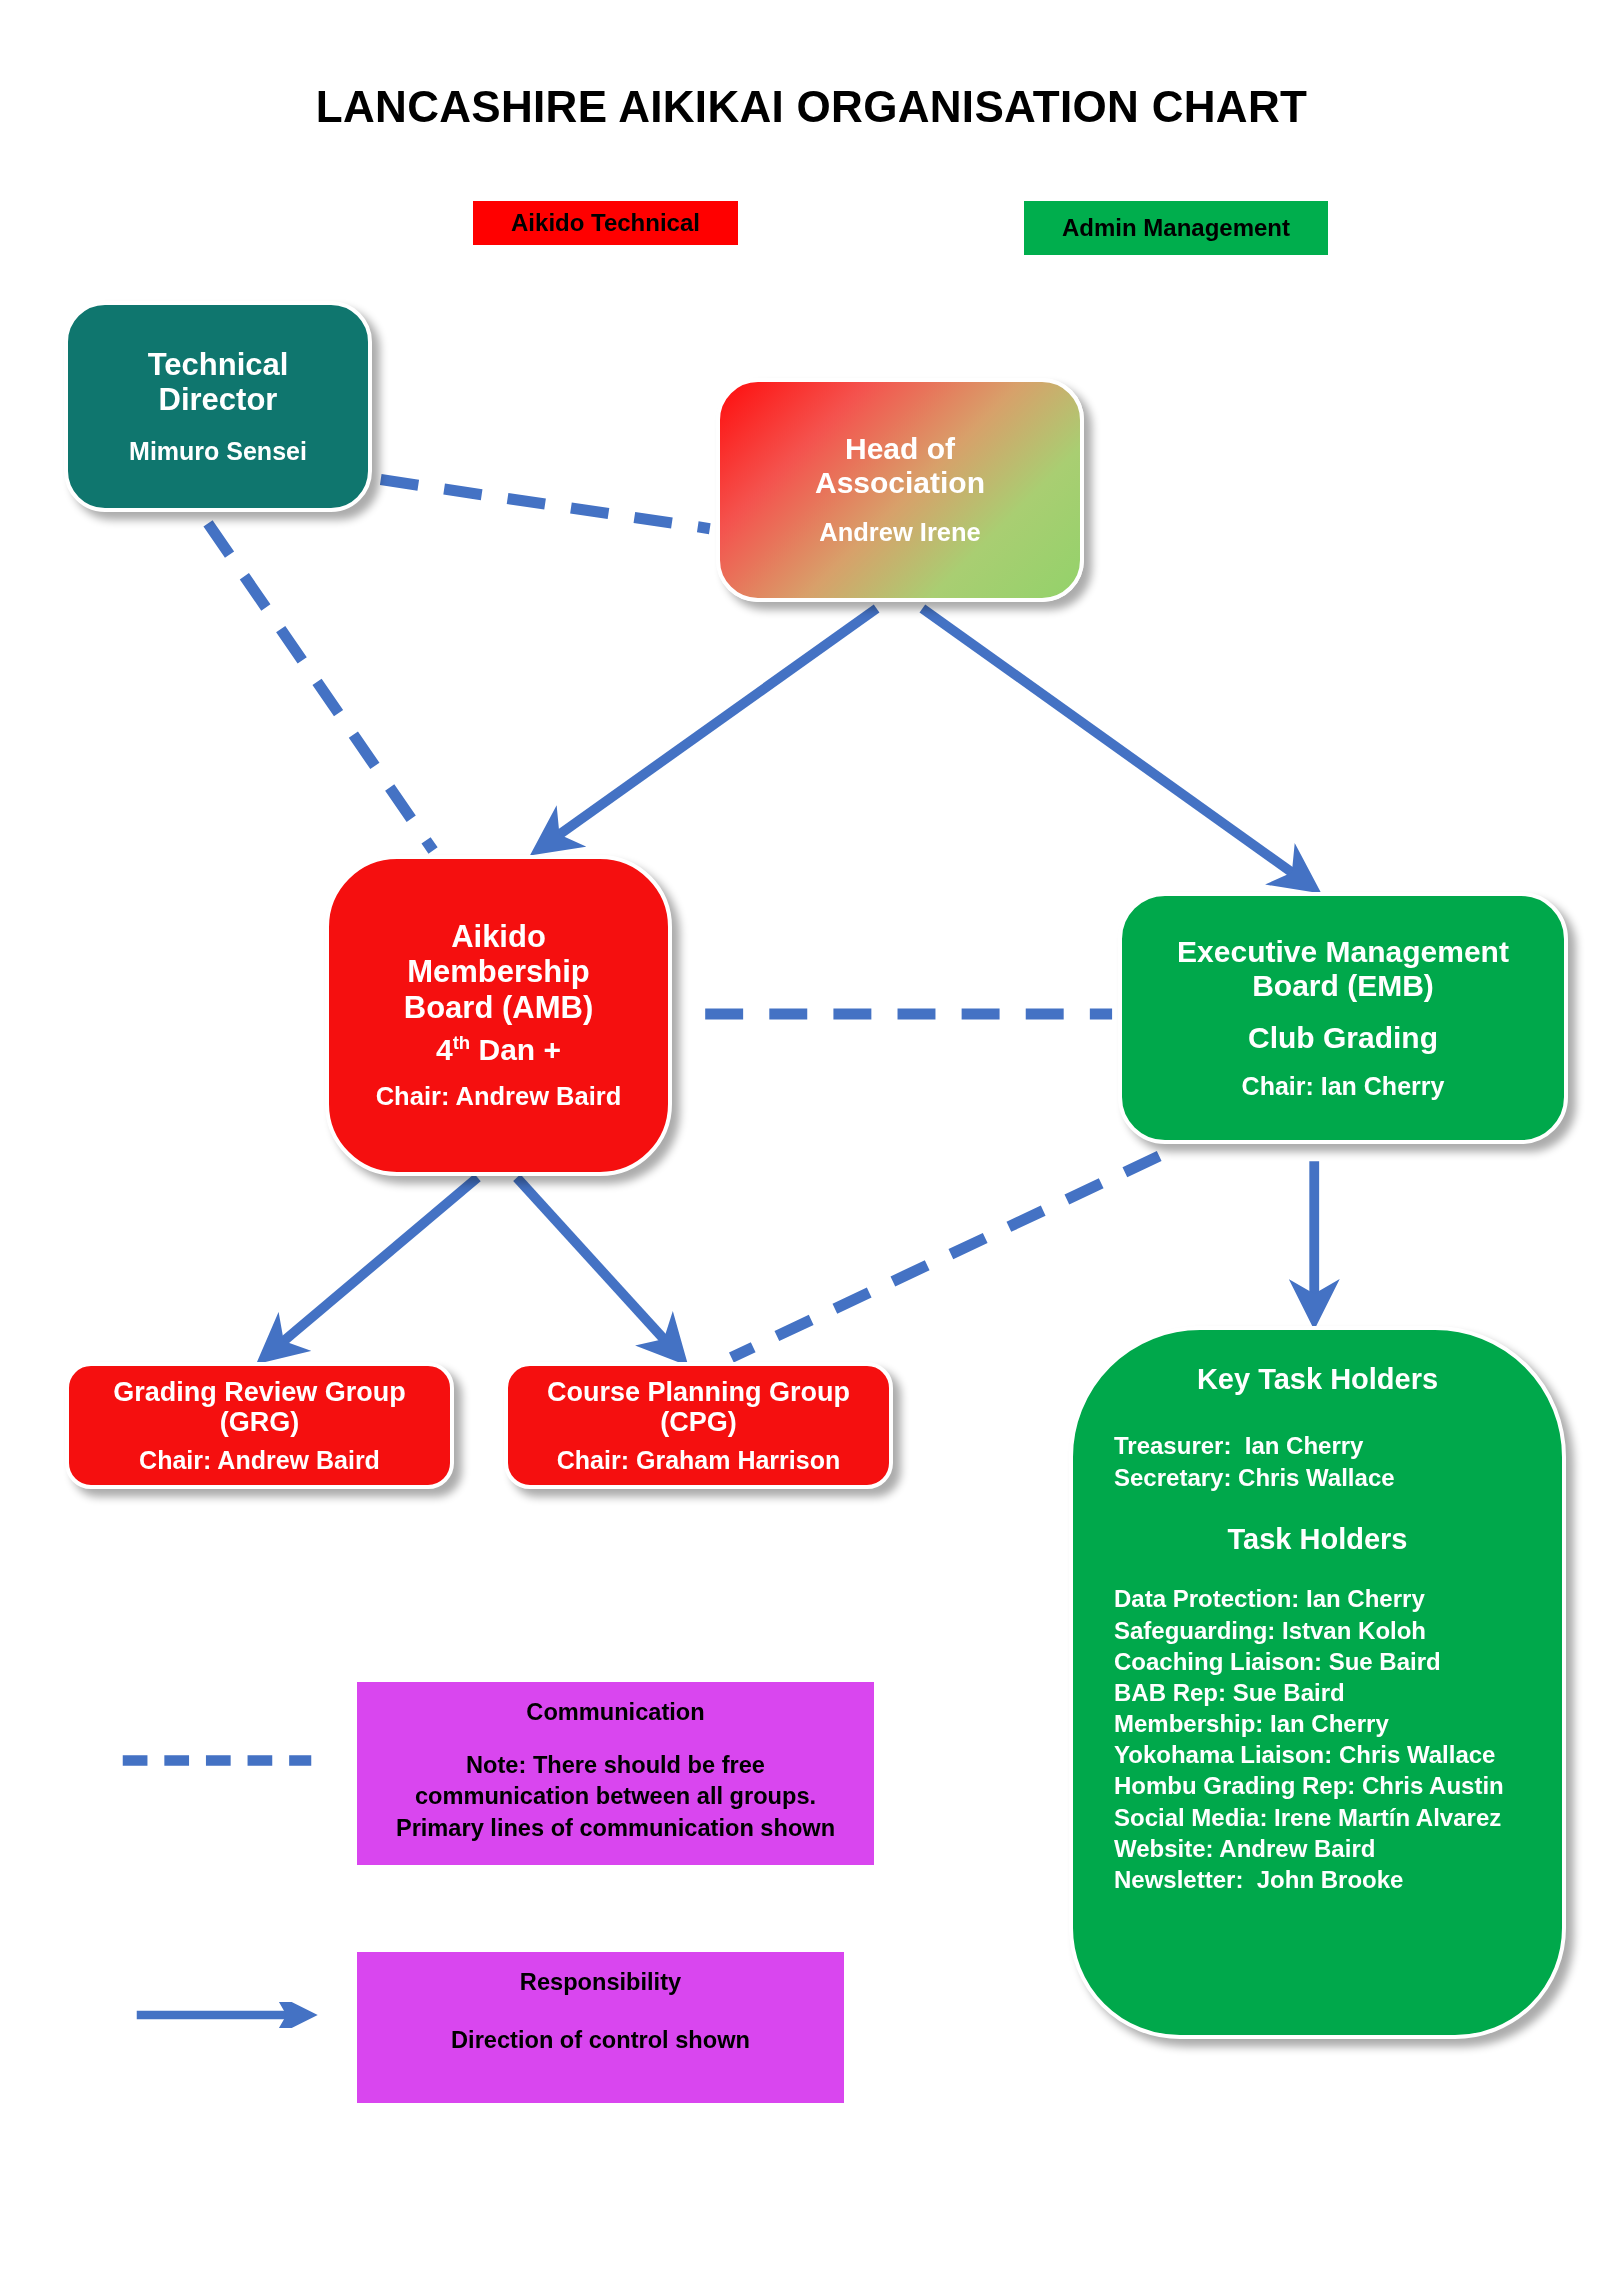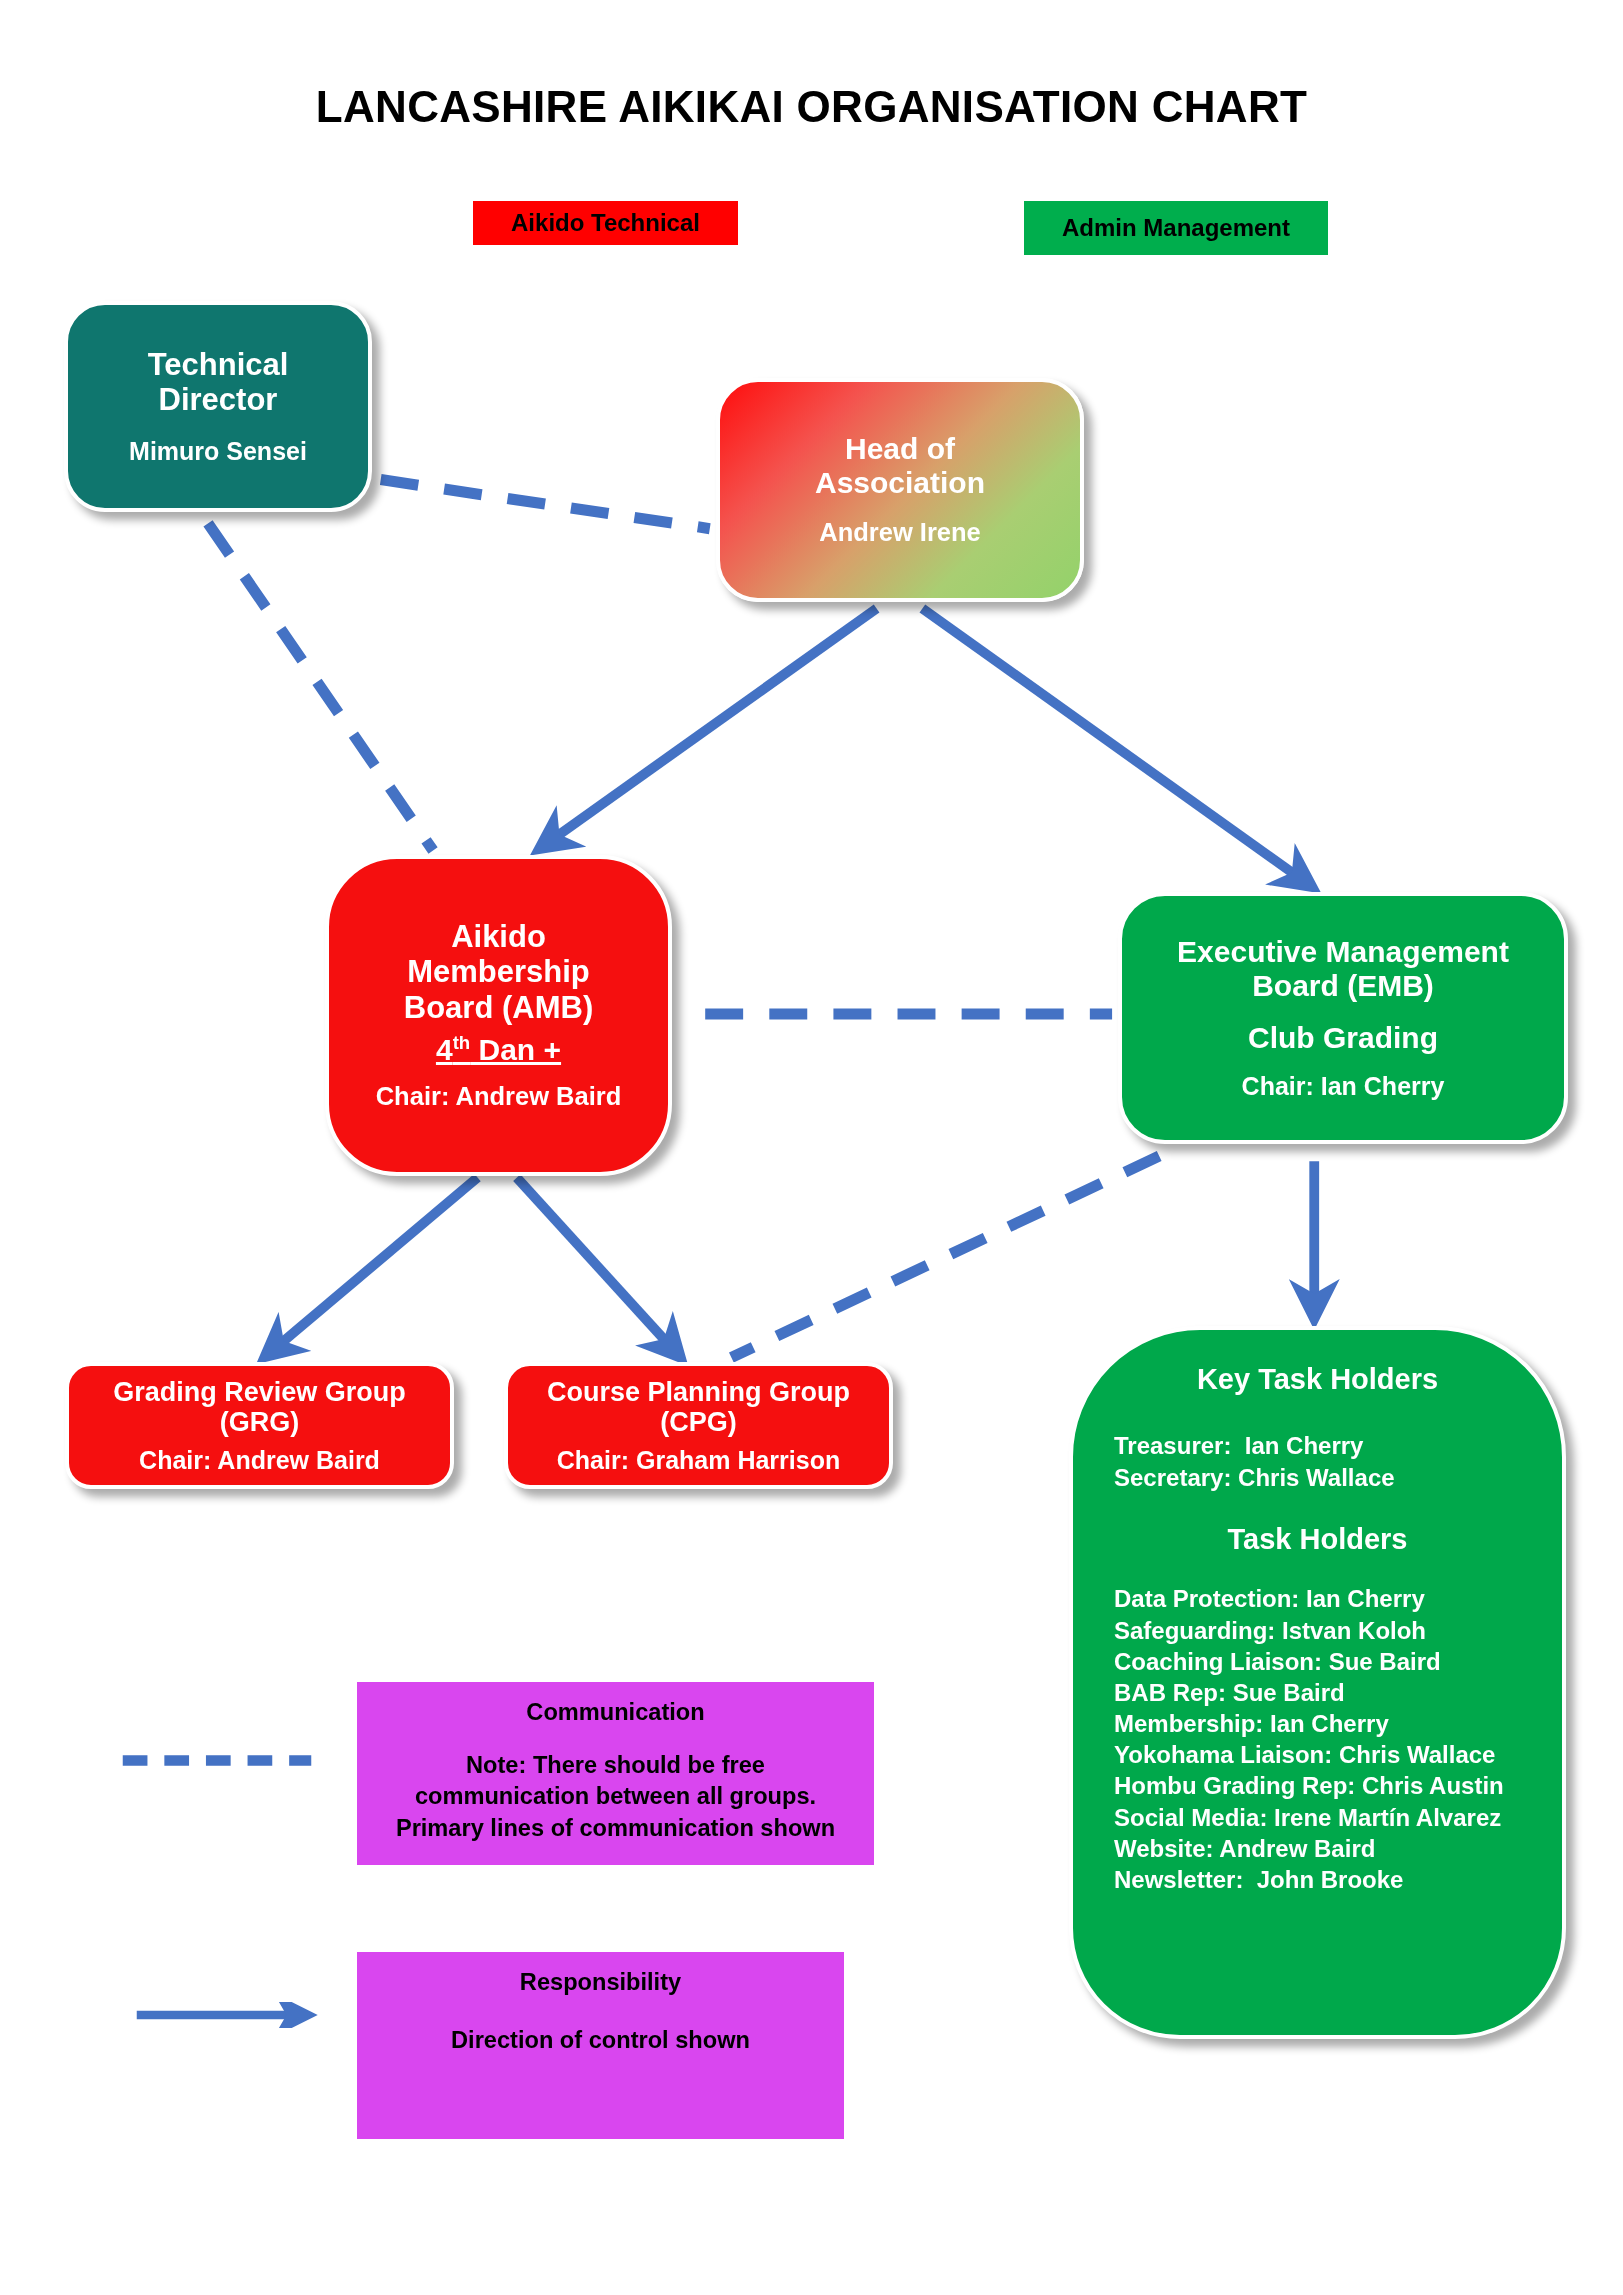--- a/index.html
+++ b/index.html
@@ -93,21 +93,21 @@
   #node-head-association .ttl { font-size: 30px; }
   #node-head-association .sub { font-size: 25.5px; margin-top: 18.3px; }
 
   #node-amb {
     left: 325px; top: 855px;
     width: 347px; height: 321px;
     background: #F50F0F;
     border-radius: 72px;
   }
   #node-amb .ttl { font-size: 31px; }
-  #node-amb .dan { font-size: 30px; font-weight: bold; margin-top: 7px; text-decoration: underline; }
+  #node-amb .dan { font-size: 30px; font-weight: bold; margin-top: 7px; }
   #node-amb .dan sup { font-size: 0.62em; vertical-align: super; }
   #node-amb .sub { font-size: 25.5px; margin-top: 15.7px; }
 
   #node-emb {
     left: 1118px; top: 892px;
     width: 450px; height: 252px;
     background: #00A84B;
     border-radius: 47px;
   }
   #node-emb .ttl { font-size: 30px; }
@@ -185,21 +185,21 @@
     box-sizing: border-box;
     padding: 17px 19.6px;
     text-align: center;
   }
   #legend-comm-panel {
     left: 357px; top: 1682px;
     width: 517px; height: 183px;
   }
   #legend-resp-panel {
     left: 357px; top: 1952px;
-    width: 487px; height: 187px;
+    width: 487px; height: 151px;
   }
   .legend-heading {
     font-size: 23.6px;
     font-weight: bold;
     color: #000000;
   }
   .legend-body {
     margin-top: 23.6px;
     font-size: 23.6px;
     font-weight: bold;

